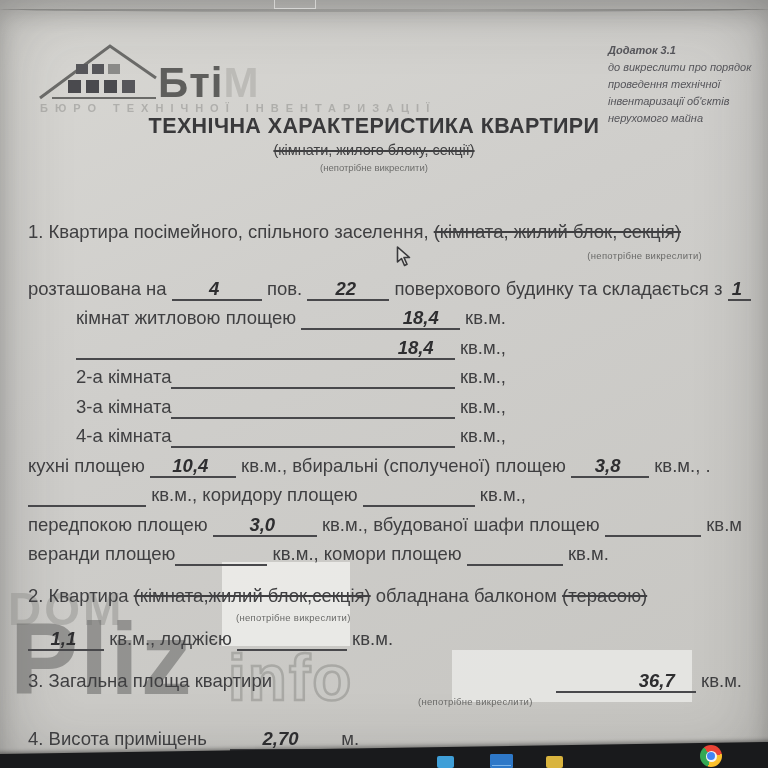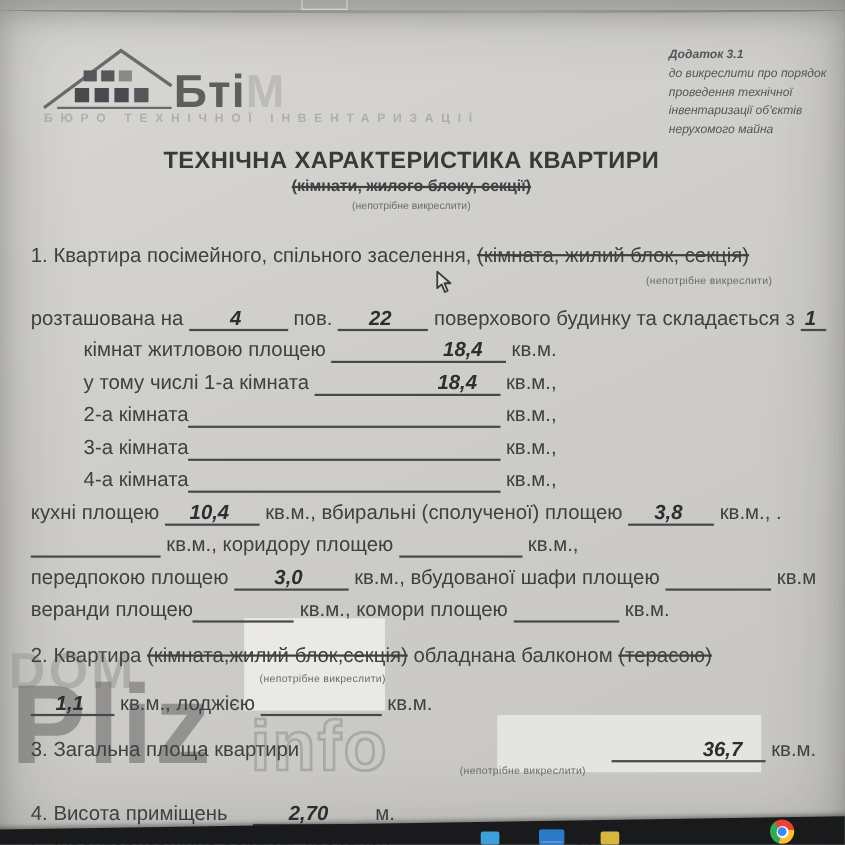--- a/index.html
+++ b/index.html
@@ -18,23 +18,23 @@
   .logo{position:absolute;left:38px;top:40px;display:flex;align-items:flex-end;}
   .lg-dark{font-size:42px;font-weight:700;color:#5e5e5c;letter-spacing:1px;line-height:0.9;}
   .lg-light{font-size:42px;font-weight:700;color:#bcbbb7;line-height:0.9;}
   .logo-sub{position:absolute;left:40px;top:102px;font-size:11px;letter-spacing:7px;white-space:nowrap;
     color:rgba(125,125,121,.42);font-weight:700;}
   
   .annex{position:absolute;right:8px;top:42px;width:152px;font-style:italic;font-size:11px;
     color:#55555a;line-height:1.55;}
   .annex .a1{font-weight:700;}
   
-  .titleblock{position:absolute;left:0;right:20px;top:134px;text-align:center;}
+  .titleblock{position:absolute;left:0;right:20px;top:114px;text-align:center;}
   .t-main{font-size:21.5px;font-weight:700;letter-spacing:.4px;color:#39393b;}
-  .t-sub{font-size:14.5px;font-weight:700;margin-top:3px;color:#404042;}
+  .t-sub{font-size:14.5px;font-weight:400;margin-top:3px;color:#404042;}
   .t-note{font-size:9.5px;margin-top:4px;color:#6c6c6a;}
   .strike{text-decoration:line-through;text-decoration-thickness:2.2px;}
   
   .patch{position:absolute;z-index:1;}
   .p1{left:222px;top:562px;width:128px;height:84px;background:rgba(238,238,235,.85);}
   .p2{left:452px;top:650px;width:240px;height:52px;background:rgba(235,235,232,.8);}
   .wm{position:absolute;z-index:2;font-weight:700;}
   .wm-dom{left:8px;top:582px;font-size:46px;letter-spacing:3px;color:rgba(152,152,148,.55);}
   .wm-pliz{left:10px;top:608px;font-size:102px;line-height:1;color:rgba(112,112,109,.62);letter-spacing:2px;}
   .wm-info{left:228px;top:646px;font-size:64px;line-height:1;color:rgba(200,200,196,.28);
@@ -136,21 +136,20 @@
         <span class="blank grow"><i>1</i></span>
     </div>
 
     <div class="fl fl-fixed">
       <span class="seg">кімнат житловою площею </span>
         <span class="blank grow ta-r"><i>18,4</i></span>
         <span class="seg"> кв.м.</span>
     </div>
 
     <div class="fl fl-fixed">
-      <span class="seg">у тому числі 1-а кімната </span>
         <span class="blank grow ta-r"><i>18,4</i></span>
         <span class="seg"> кв.м.,</span>
     </div>
 
     <div class="fl fl-fixed">
       <span class="seg">2-а кімната</span>
         <span class="blank grow"><i></i></span>
         <span class="seg"> кв.м.,</span>
     </div>
 

